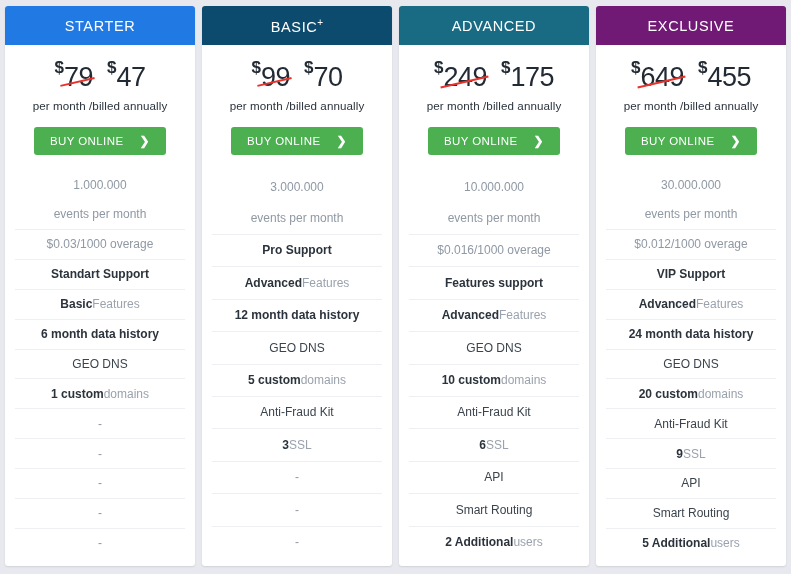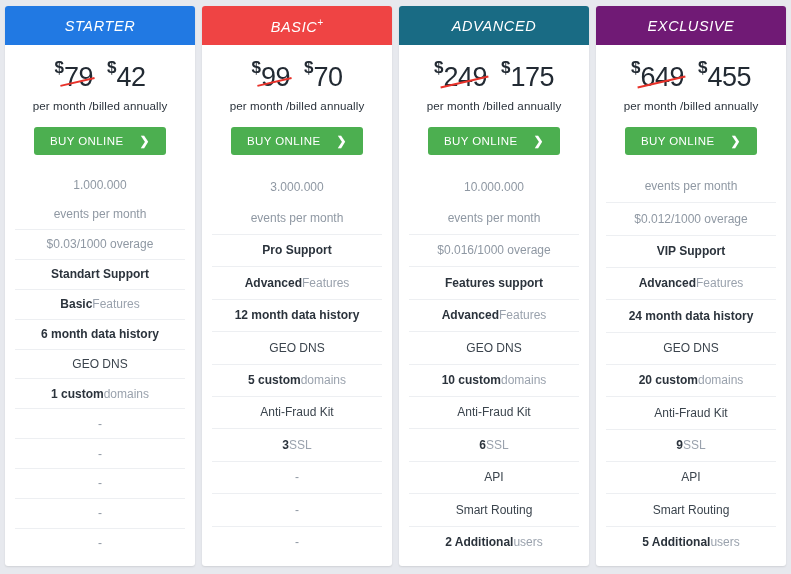--- a/index.html
+++ b/index.html
@@ -35,21 +35,20 @@
   .plan-header {
     height: 39px;
     display: flex;
     align-items: center;
     justify-content: center;
     color: #ffffff;
     font-size: 14.5px;
     letter-spacing: 0.6px;
     font-weight: 400;
     flex: none;
-    font-style: italic;
   }
   .plan-header .plus {
     font-size: 10px;
     vertical-align: super;
     letter-spacing: 0;
   }
   .plan-body {
     display: flex;
     flex-direction: column;
     flex: 1 1 auto;
@@ -175,21 +174,21 @@
 
 <div class="pricing-table" id="pricing-table">
     <div class="plan-card">
       <div class="plan-header" style="background: rgb(33, 121, 227);">
         <span>STARTER</span>
       </div>
       <div class="plan-body">
         <div class="price-block">
           <div class="price-line">
             <span class="price old"><span class="cur">$</span><span class="amt">79</span><span class="strike" style="background: rgb(232, 50, 42);"></span></span>
-            <span class="price new"><span class="cur">$</span><span class="amt">42</span></span>
+            <span class="price new"><span class="cur">$</span><span class="amt">47</span></span>
           </div>
           <div class="billing">per month /billed annually</div>
         </div>
         <div class="buy-wrap"><button class="buy-button" style="background: rgb(76, 175, 80);">
             <span>BUY ONLINE</span>
             <span class="chev">❯</span>
           </button></div>
         <div class="features">
           <div class="feature-row muted no-rule">1.000.000</div>
           <div class="feature-row muted no-rule">events per month</div>
@@ -225,21 +224,21 @@
           <div class="feature-row">
             <span class="dash">-</span>
           </div>
           <div class="feature-row">
             <span class="dash">-</span>
           </div>
         </div>
       </div>
     </div>
     <div class="plan-card">
-      <div class="plan-header" style="background: #ef4444;">
+      <div class="plan-header" style="background: #0c4a6e;">
         <span>BASIC<span class="plus">+</span></span>
       </div>
       <div class="plan-body">
         <div class="price-block">
           <div class="price-line">
             <span class="price old"><span class="cur">$</span><span class="amt">99</span><span class="strike" style="background: rgb(232, 50, 42);"></span></span>
             <span class="price new"><span class="cur">$</span><span class="amt">70</span></span>
           </div>
           <div class="billing">per month /billed annually</div>
         </div>
@@ -352,20 +351,21 @@
             <span class="price old"><span class="cur">$</span><span class="amt">649</span><span class="strike" style="background: rgb(232, 50, 42);"></span></span>
             <span class="price new"><span class="cur">$</span><span class="amt">455</span></span>
           </div>
           <div class="billing">per month /billed annually</div>
         </div>
         <div class="buy-wrap"><button class="buy-button" style="background: rgb(76, 175, 80);">
             <span>BUY ONLINE</span>
             <span class="chev">❯</span>
           </button></div>
         <div class="features">
+          <div class="feature-row muted no-rule">30.000.000</div>
           <div class="feature-row muted no-rule">events per month</div>
           <div class="feature-row muted">
             <span>$0.012/1000 overage</span>
           </div>
           <div class="feature-row">
             <span class="strong">VIP Support</span>
           </div>
           <div class="feature-row">
             <span class="strong">Advanced</span>
             <span class="dim"> Features</span>

